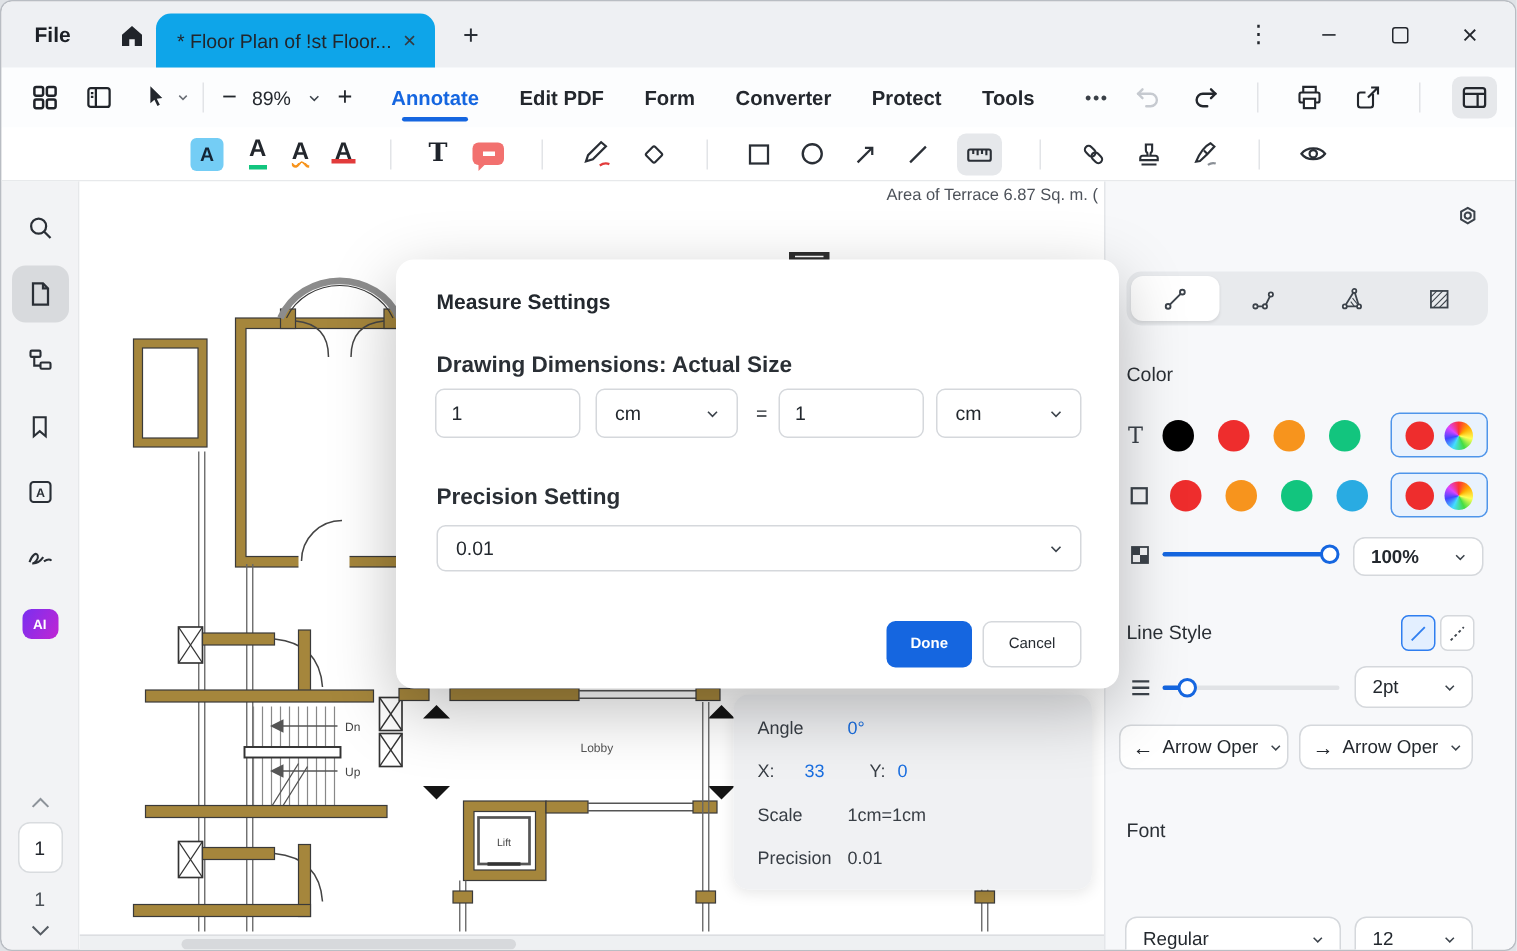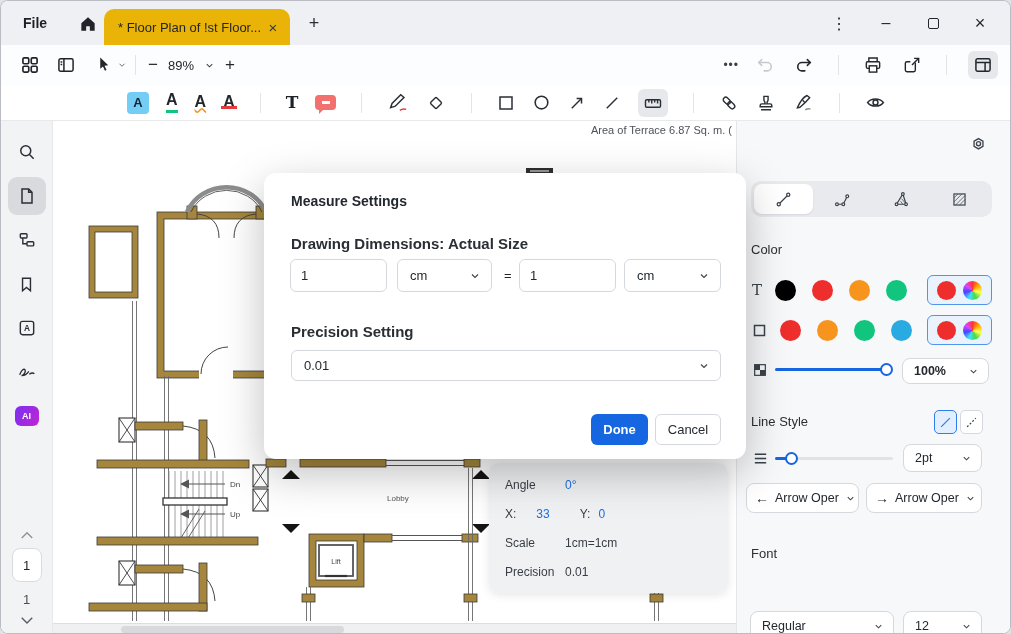--- a/index.html
+++ b/index.html
@@ -3,21 +3,21 @@
 <meta charset="utf-8">
 <style>
   html,body{margin:0;padding:0;background:#dfe2e6;font-family:"Liberation Sans",sans-serif;}
   *{box-sizing:border-box;}
   .window{position:relative;width:1011px;height:634px;background:#fff;border:1px solid #b9bdc3;border-radius:8px;overflow:hidden;}
 
   
   .titlebar{position:relative;height:44px;background:#eef0f3;}
   .file-menu{position:absolute;left:22px;top:0;height:44px;display:flex;align-items:center;font-size:14px;font-weight:bold;color:#1c2026;}
   .home-btn{position:absolute;left:76px;top:12px;width:22px;height:22px;display:flex;align-items:center;justify-content:center;}
-  .doc-tab{position:absolute;left:103px;top:8px;width:186px;height:36px;background:#eab308;border-radius:10px 10px 0 0;display:flex;align-items:center;padding:0 8px 0 14px;}
+  .doc-tab{position:absolute;left:103px;top:8px;width:186px;height:36px;background:#0ea5e9;border-radius:10px 10px 0 0;display:flex;align-items:center;padding:0 8px 0 14px;}
   .doc-tab .t-title{flex:1;font-size:13px;color:#22262c;white-space:nowrap;overflow:hidden;}
   .doc-tab .t-close{width:18px;height:18px;display:flex;align-items:center;justify-content:center;font-size:15px;color:#343a41;}
   .new-tab{position:absolute;left:302px;top:11px;width:22px;height:22px;display:flex;align-items:center;justify-content:center;font-size:18px;color:#2a2f36;}
   .winctl{position:absolute;right:0;top:0;height:44px;display:flex;align-items:center;gap:27px;padding-right:20px;}
   .winctl .wbtn{width:20px;height:20px;display:flex;align-items:center;justify-content:center;font-size:16px;color:#23272d;}
   .maxbox{width:11px;height:11px;border:1.5px solid #23272d;border-radius:2px;}
 
   
   .toolbar1{height:40px;background:#fcfdfe;display:flex;align-items:center;padding:0 12px 0 16px;}
   .tb-icon{width:26px;height:26px;display:flex;align-items:center;justify-content:center;}
@@ -68,21 +68,21 @@
   .ip-label{width:60px;}
   .ip-blue{color:#1b6fe0;}
 
   
   .dialog{position:absolute;left:263px;top:172px;width:482px;height:286px;background:#fff;border-radius:12px;box-shadow:0 14px 44px rgba(0,0,0,0.26);z-index:30;}
   .dlg-title{position:absolute;left:27px;top:20px;font-size:14px;font-weight:bold;color:#23282e;}
   .dlg-label{position:absolute;left:27px;font-size:15px;font-weight:bold;color:#2a2f35;}
   .dlg-input{position:absolute;height:33px;border:1px solid #d5d8dc;border-radius:6px;font-size:13px;color:#23282e;padding:0 10px;background:#fff;font-family:"Liberation Sans",sans-serif;}
   .dlg-sel{position:absolute;height:33px;border:1px solid #d5d8dc;border-radius:6px;background:#fff;display:flex;align-items:center;justify-content:space-between;padding:0 10px 0 12px;font-size:13px;color:#23282e;}
   .dlg-eq{position:absolute;font-size:13px;color:#23282e;}
-  .btn{position:absolute;height:31px;border-radius:6px;display:flex;align-items:center;justify-content:center;font-size:13px;font-weight:bold;}
+  .btn{position:absolute;height:31px;border-radius:6px;display:flex;align-items:center;justify-content:center;font-size:10px;font-weight:bold;}
   .btn-primary{background:#1566e0;color:#fff;}
   .btn-plain{background:#fff;border:1px solid #d5d8dc;color:#262b31;font-weight:normal;}
 
   
   .rightpanel{position:relative;width:274px;background:#f7f8fa;border-left:1px solid #e4e6e9;}
   .rp-title{position:absolute;left:0;right:0;top:17px;text-align:center;font-size:14px;font-weight:bold;color:#23282e;}
   .rp-gear{position:absolute;right:22px;top:14px;}
   .seg{position:absolute;left:14px;top:60px;width:241px;height:36px;background:#e8eaed;border-radius:10px;display:flex;padding:3px;}
   .seg-cell{flex:1;display:flex;align-items:center;justify-content:center;border-radius:8px;}
   .seg-cell.active{background:#fff;box-shadow:0 1px 2px rgba(0,0,0,0.08);}
@@ -156,20 +156,28 @@
         <path d="M6 9 l6 6 6-6" stroke="#6b7077" stroke-width="2.4" fill="none"></path>
       </svg>
     <span class="vsep"></span>
     <div class="zoomgrp">
       <span style="font-size:17px;color:#23272d;">−</span>
       <span class="zoom-label">89%</span>
       <svg class="ic" width="11" height="11" viewBox="0 0 24 24">
           <path d="M6 9 l6 6 6-6" stroke="#3c434b" stroke-width="2.2" fill="none"></path>
         </svg>
       <span style="font-size:17px;color:#23272d;">+</span>
+    </div>
+    <div class="menu-tabs">
+      <span class="mtab active">Annotate</span>
+      <span class="mtab">Edit PDF</span>
+      <span class="mtab">Form</span>
+      <span class="mtab">Converter</span>
+      <span class="mtab">Protect</span>
+      <span class="mtab">Tools</span>
     </div>
     <div class="tb-right">
       <span class="more-dots">•••</span>
       <span class="tb-icon">
         <svg class="ic" width="20" height="20" viewBox="0 0 24 24" fill="none" stroke="#c6cad0" stroke-width="1.9" stroke-linecap="round">
             <path d="M8 5.5 L4.5 9 l3.5 3.5"></path>
             <path d="M4.5 9 h10 a5 5 0 0 1 0 10 H11"></path>
           </svg>
       </span>
       <span class="tb-icon">

